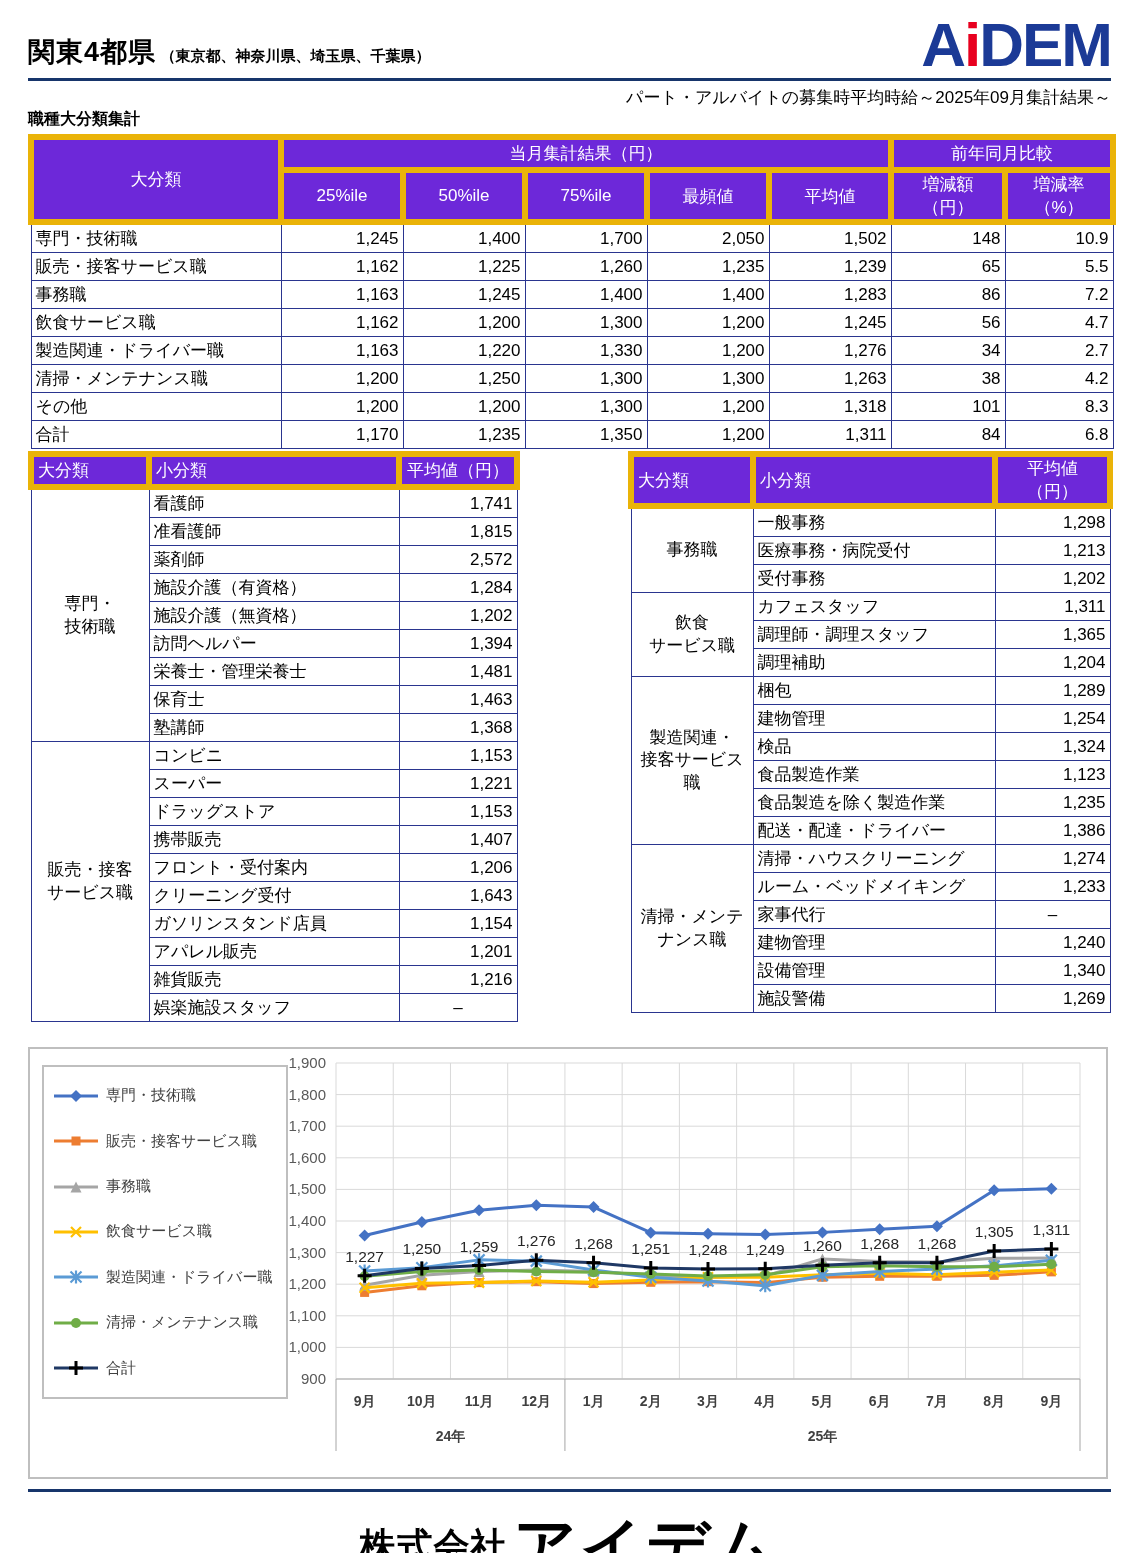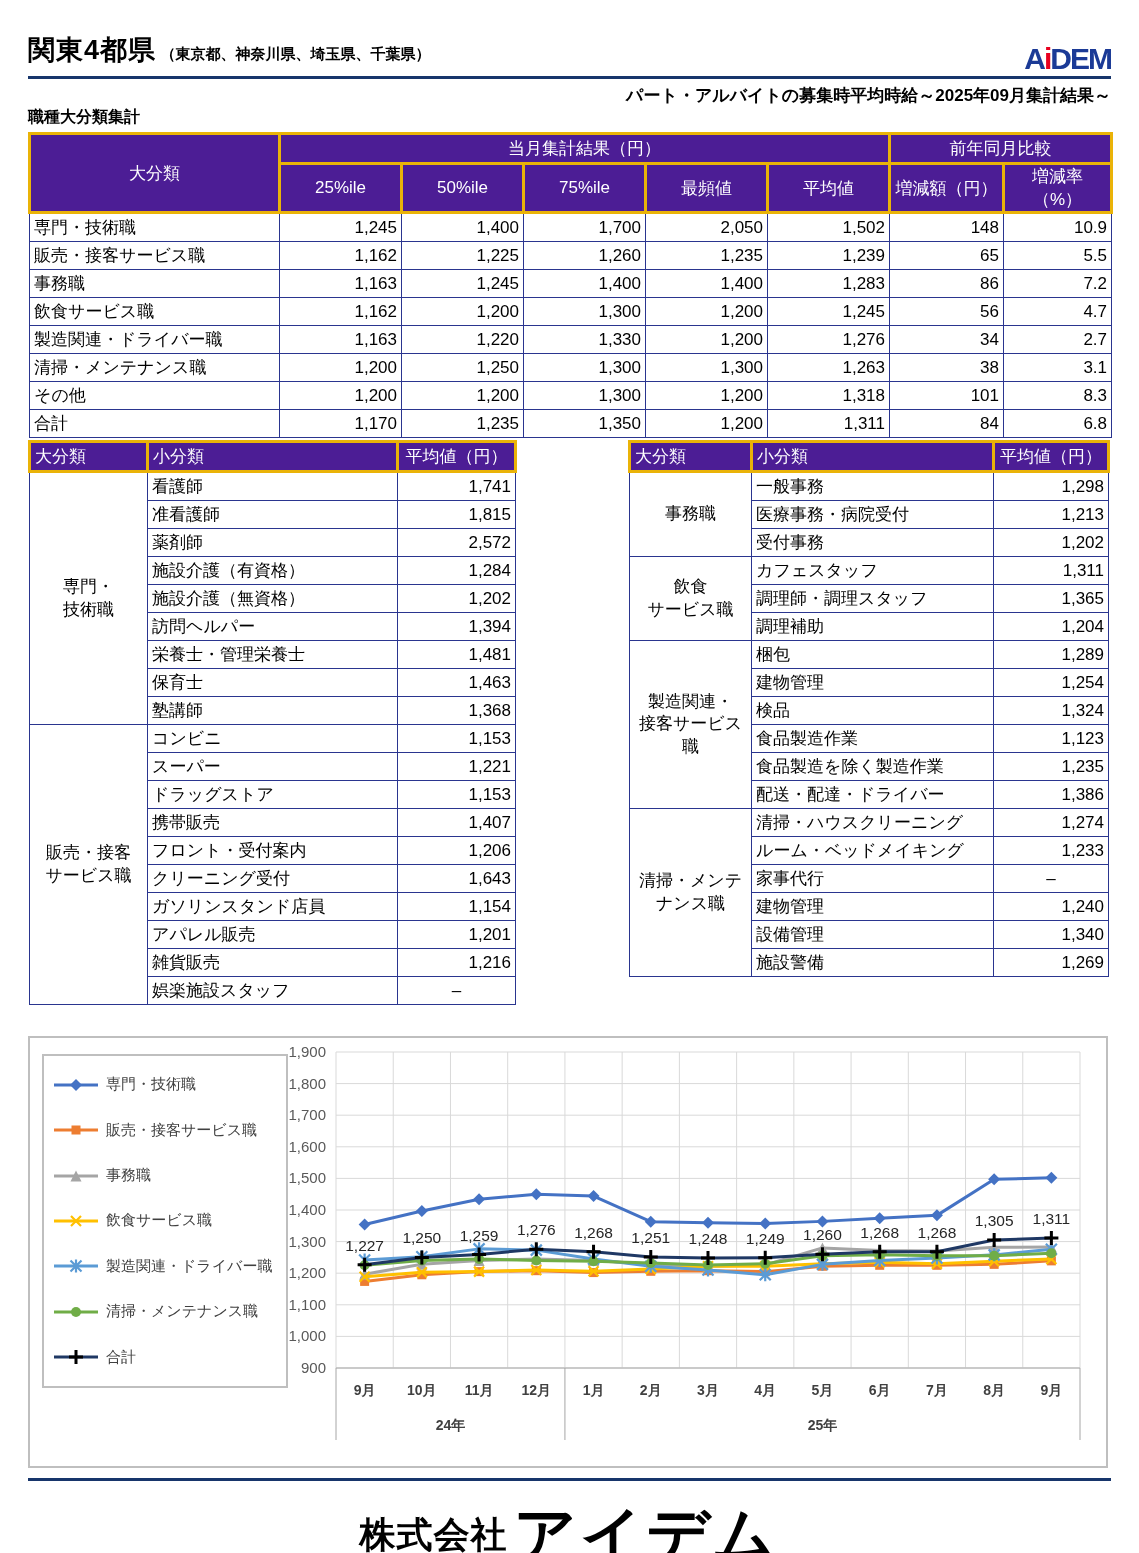--- a/index.html
+++ b/index.html
@@ -3,27 +3,27 @@
 <meta charset="utf-8">
 <style>
   html,body{margin:0;padding:0;background:#fff;}
   body{width:1139px;height:1553px;font-family:"Liberation Sans","DejaVu Sans",sans-serif;color:#000;overflow:hidden;}
   .page{position:relative;width:1083px;padding:0 28px;}
   
   .hdr{display:flex;justify-content:space-between;align-items:flex-end;padding-top:14px;border-bottom:3px solid #17356b;min-height:62px;}
   .hdr-left{padding-bottom:8px;}
   .title{font-size:27px;font-weight:bold;letter-spacing:1px;}
   .title-note{font-size:15px;font-weight:600;}
-  .logo{font-size:30px;font-weight:900;color:#1b3a96;letter-spacing:-2px;line-height:1;padding-bottom:2px;font-family:"Liberation Sans","DejaVu Sans",sans-serif;}
+  .logo{font-size:62px;font-weight:900;color:#1b3a96;letter-spacing:-2px;line-height:1;padding-bottom:2px;font-family:"Liberation Sans","DejaVu Sans",sans-serif;}
   .logo .red{color:#e8001f;}
-  .subtitle{text-align:right;font-size:17px;font-weight:700;margin-top:5px;}
+  .subtitle{text-align:right;font-size:17px;font-weight:400;margin-top:5px;}
   .sec-title{font-size:16px;font-weight:600;margin-top:0;margin-bottom:4px;}
   
   table.tbl{border-collapse:collapse;table-layout:fixed;font-size:17px;}
-  table.tbl th{background:#4c1d95;color:#fff;font-weight:normal;border:3px solid #eab308;height:27px;padding:0 4px;}
+  table.tbl th{background:#6d28d9;color:#fff;font-weight:normal;border:6px solid #eab308;height:27px;padding:0 4px;}
   table.tbl td{border:1px solid #2a358f;height:27px;padding:0 4px;background:#fff;}
   table.tbl{border:1px solid #1b2c85;}
   td.cat{text-align:left;padding-left:6px;}
   td.num{text-align:right;padding-right:10px;}
   td.dash{text-align:center;}
   td.group{text-align:center;vertical-align:middle;white-space:pre-line;line-height:1.3;}
   table.major{width:1082px;margin-top:2px;}
   .minor-wrap{position:relative;height:580px;margin-top:2px;}
   table.minor{position:absolute;top:0;}
   table.minor.left{left:0;width:486px;}
@@ -135,21 +135,21 @@
           <td class="num">2.7</td>
         </tr>
         <tr>
           <td class="cat">清掃・メンテナンス職</td>
           <td class="num">1,200</td>
           <td class="num">1,250</td>
           <td class="num">1,300</td>
           <td class="num">1,300</td>
           <td class="num">1,263</td>
           <td class="num">38</td>
-          <td class="num">3.1</td>
+          <td class="num">4.2</td>
         </tr>
         <tr>
           <td class="cat">その他</td>
           <td class="num">1,200</td>
           <td class="num">1,200</td>
           <td class="num">1,300</td>
           <td class="num">1,200</td>
           <td class="num">1,318</td>
           <td class="num">101</td>
           <td class="num">8.3</td>

